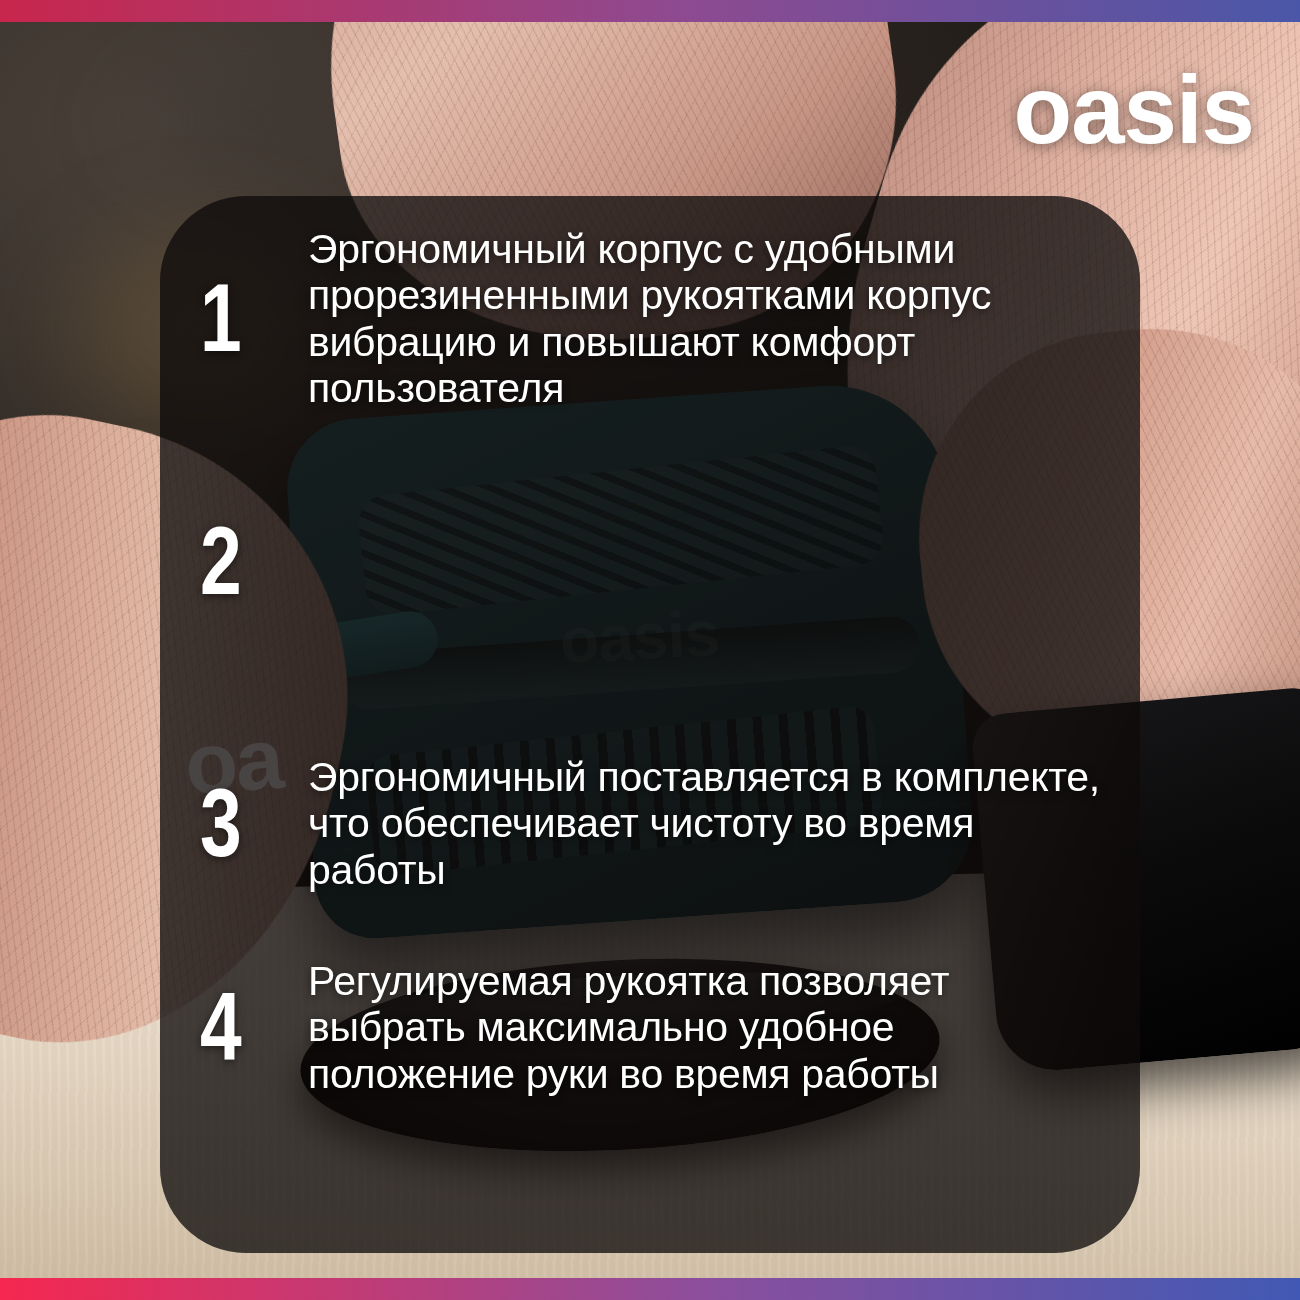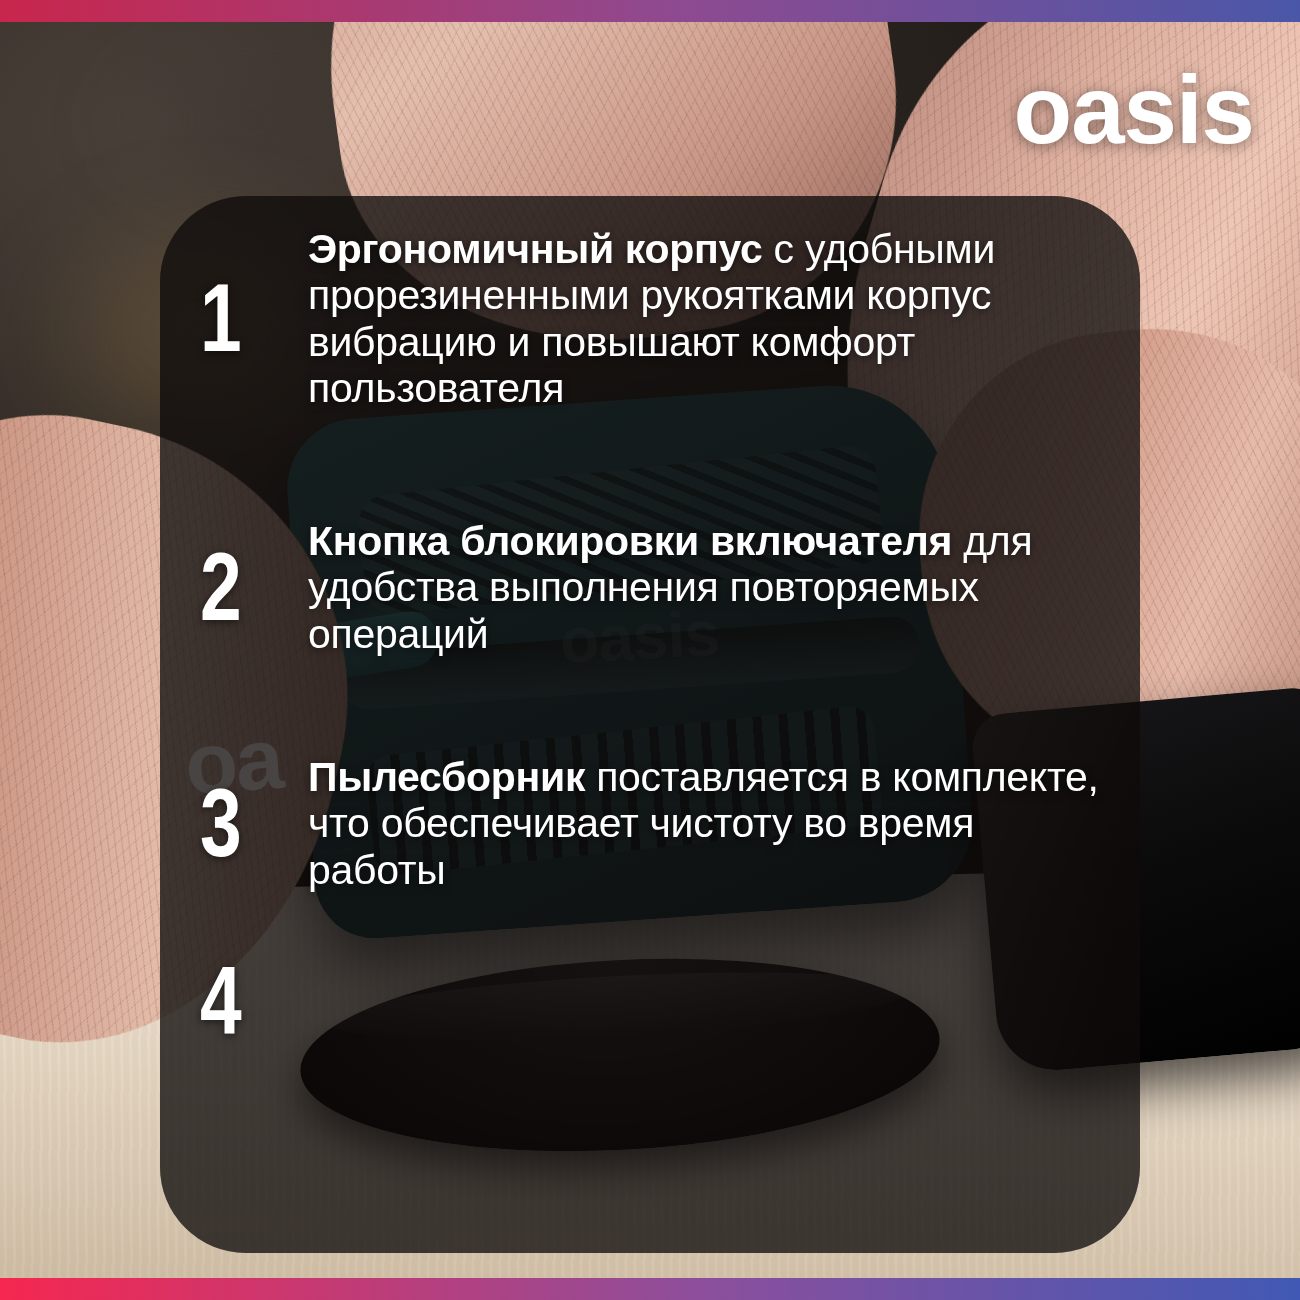--- a/index.html
+++ b/index.html
@@ -265,21 +265,21 @@
   }
   .f-text {
     flex: 1 1 auto;
     color: #ffffff;
     font-size: 41px;
     line-height: 1.13;
     letter-spacing: -.3px;
     text-shadow: 0 2px 9px rgba(0,0,0,.6);
   }
   .f-text b {
-    font-weight: 700;
+    font-weight: 400;
   }
 
   
   .brand {
     position: absolute;
     right: 46px; top: 62px;
     color: #ffffff;
     font-size: 96px;
     font-weight: 700;
     line-height: 1;
@@ -359,34 +359,34 @@
 
     <div class="feature f1">
       <div class="f-num">1</div>
       <div class="f-text">
         <b>Эргономичный корпус</b><span> с удобными прорезиненными рукоятками корпус вибрацию и повышают комфорт пользователя</span>
       </div>
     </div>
 
     <div class="feature f2">
       <div class="f-num">2</div>
-      <div class="f-text">
-        <b>Кнопка блокировки включателя</b><span> для удобства выполнения повторяемых операций</span>
-      </div>
     </div>
 
     <div class="feature f3">
       <div class="f-num">3</div>
       <div class="f-text">
-        <b>Пылесборник</b><span> поставляется в комплекте, что обеспечивает чистоту во время работы</span>
+        <b>Эргономичный</b><span> поставляется в комплекте, что обеспечивает чистоту во время работы</span>
       </div>
     </div>
 
     <div class="feature f4">
       <div class="f-num">4</div>
+      <div class="f-text">
+        <b>Регулируемая рукоятка</b><span> позволяет выбрать максимально удобное положение руки во время работы</span>
+      </div>
     </div>
 
   </div>
 
   <div class="bar bar-top" style="background: linear-gradient(90deg, rgb(200, 38, 76) 0%, rgb(142, 74, 144) 52%, rgb(74, 87, 168) 100%);"></div>
   <div class="bar bar-bottom" style="background: linear-gradient(90deg, rgb(245, 39, 79) 0%, rgb(138, 79, 157) 55%, rgb(65, 89, 180) 100%);"></div>
 
 </div>
 
 </body></html>

